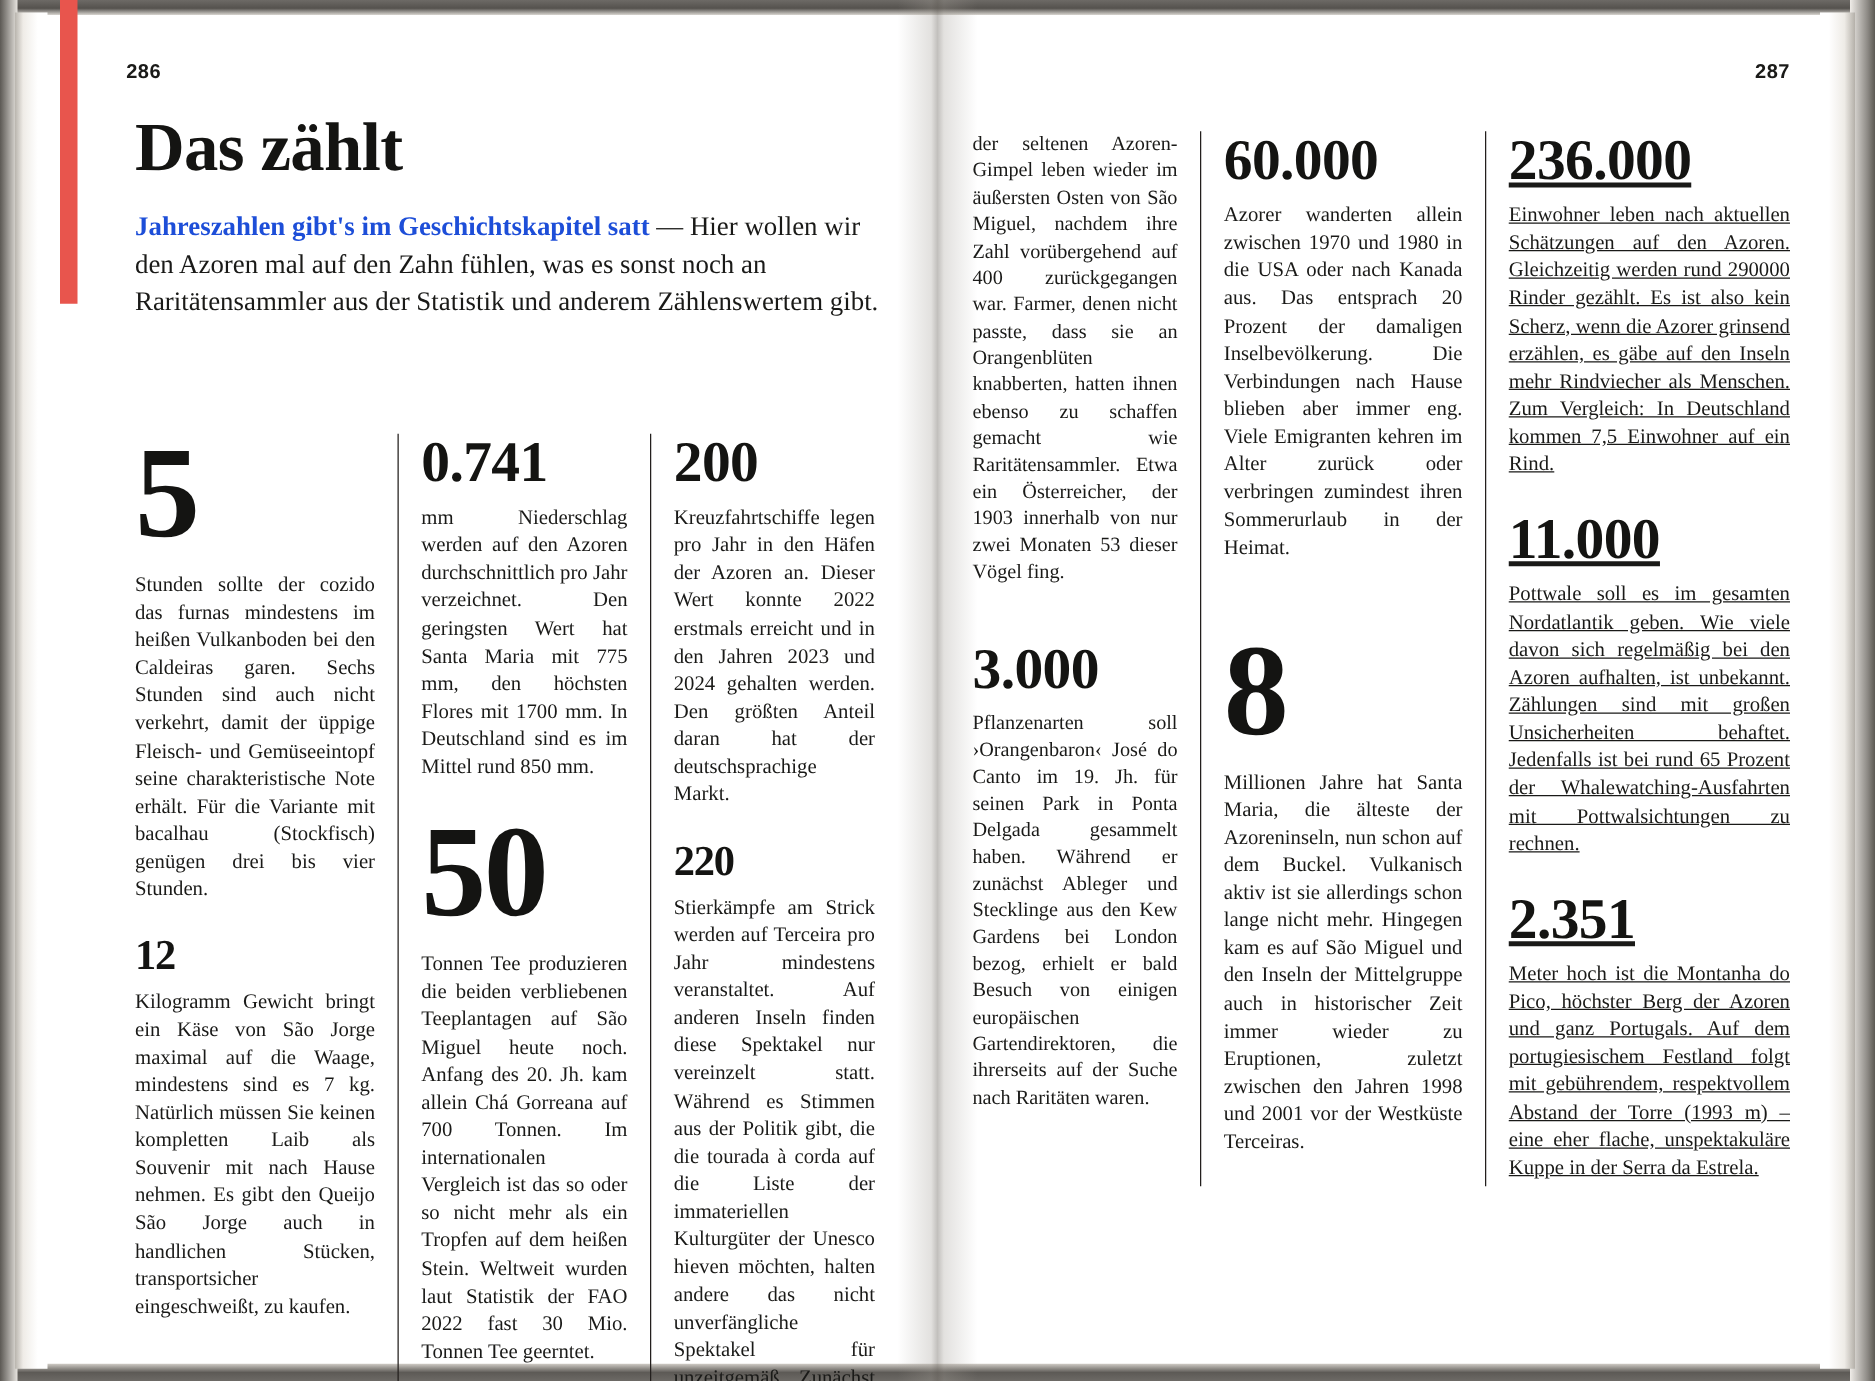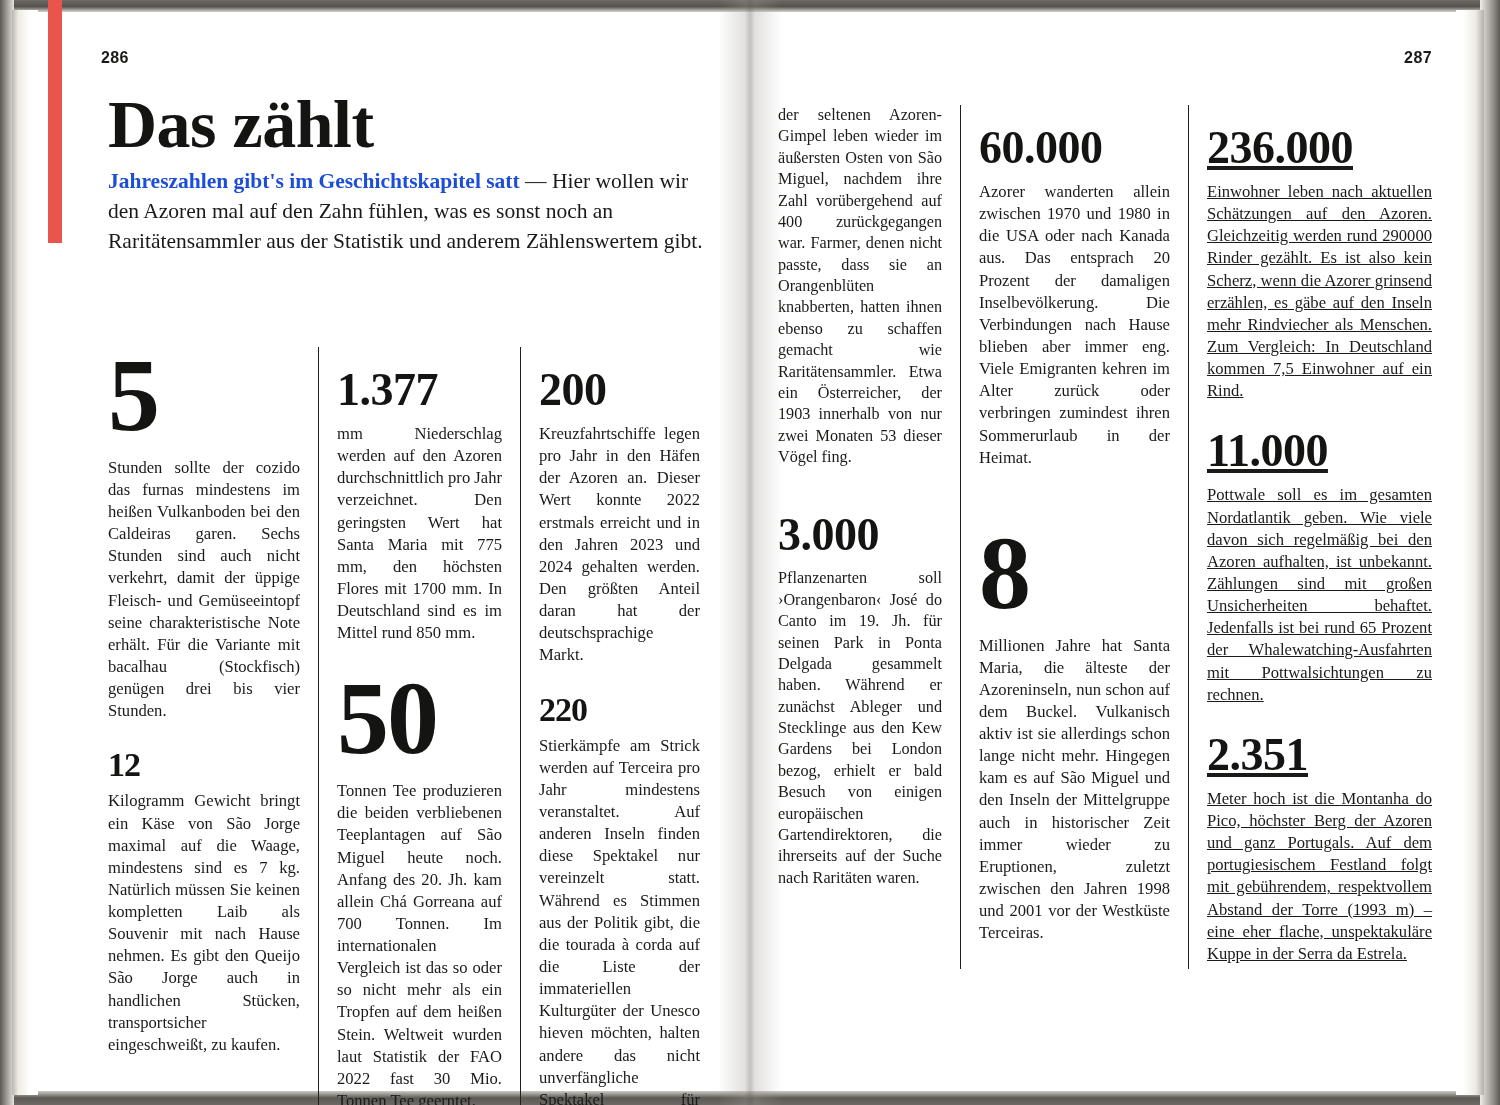--- a/index.html
+++ b/index.html
@@ -108,21 +108,21 @@
     color: #1a1a18;
   }
   .folio-left  { left: 63px; }
   .folio-right { right: 30px; }
 
   h1.page-title {
     position: absolute;
     top: 72px;
     left: 70px;
     margin: 0;
-    font-size: 68px;
+    font-size: 55px;
     line-height: 1.05;
     font-weight: 700;
     letter-spacing: -0.5px;
     color: #141412;
     text-align: right;
   }
 
   .intro {
     position: absolute;
     top: 150px;
@@ -160,21 +160,20 @@
     box-sizing: border-box;
   }
   .col + .col {
     border-left: 1px solid #231f1d;
   }
   .col-inner {
     padding-right: 18px;
   }
   .col + .col .col-inner {
     padding-left: 18px;
-    margin-top: 20px;
   }
 
   
   .cl1 { width: 210px; }
   .cl2 { width: 202px; }
   .cl3 { width: 198px; }
 
   
   .cr1 { width: 182px; }
   .cr2 { width: 228px; }
@@ -261,21 +260,21 @@
           <div class="entry">
             <div class="bignum md">12</div>
             <p class="body">Kilogramm Gewicht bringt ein Käse von São Jorge maximal auf die Waage, mindestens sind es 7 kg. Natürlich müssen Sie keinen kompletten Laib als Souvenir mit nach Hause nehmen. Es gibt den Queijo São Jorge auch in handlichen Stücken, transportsicher eingeschweißt, zu kaufen.</p>
           </div>
         </div>
       </div>
 
       <div class="col cl2">
         <div class="col-inner">
           <div class="entry">
-            <div class="bignum lg">1.377</div>
+            <div class="bignum lg">0.741</div>
             <p class="body">mm Niederschlag werden auf den Azoren durchschnittlich pro Jahr verzeichnet. Den geringsten Wert hat Santa Maria mit 775 mm, den höchsten Flores mit 1700 mm. In Deutschland sind es im Mittel rund 850 mm.</p>
           </div>
           <div class="entry">
             <div class="bignum xl">50</div>
             <p class="body">Tonnen Tee produzieren die beiden verbliebenen Teeplantagen auf São Miguel heute noch. Anfang des 20. Jh. kam allein Chá Gorreana auf 700 Tonnen. Im internationalen Vergleich ist das so oder so nicht mehr als ein Tropfen auf dem heißen Stein. Weltweit wurden laut Statistik der FAO 2022 fast 30 Mio. Tonnen Tee geerntet.</p>
           </div>
         </div>
       </div>
 
       <div class="col cl3">

